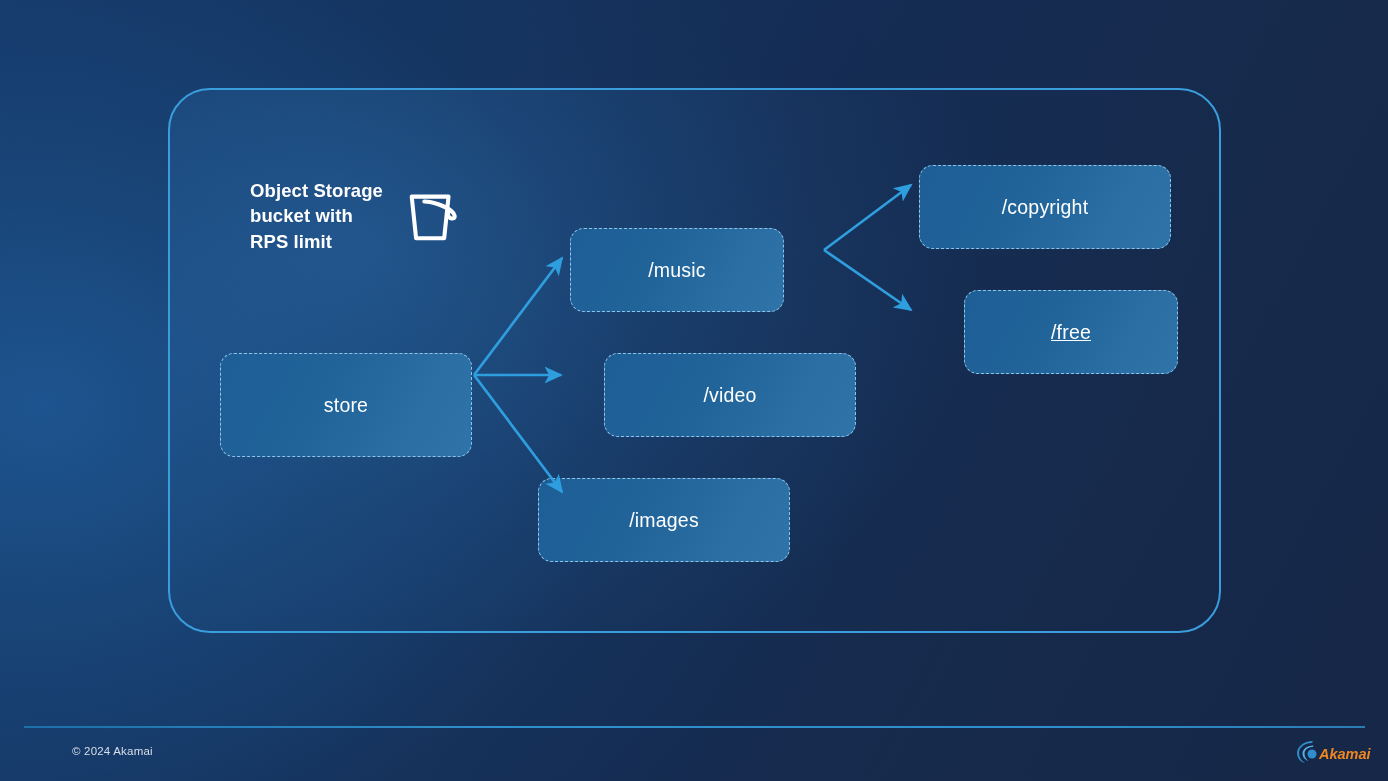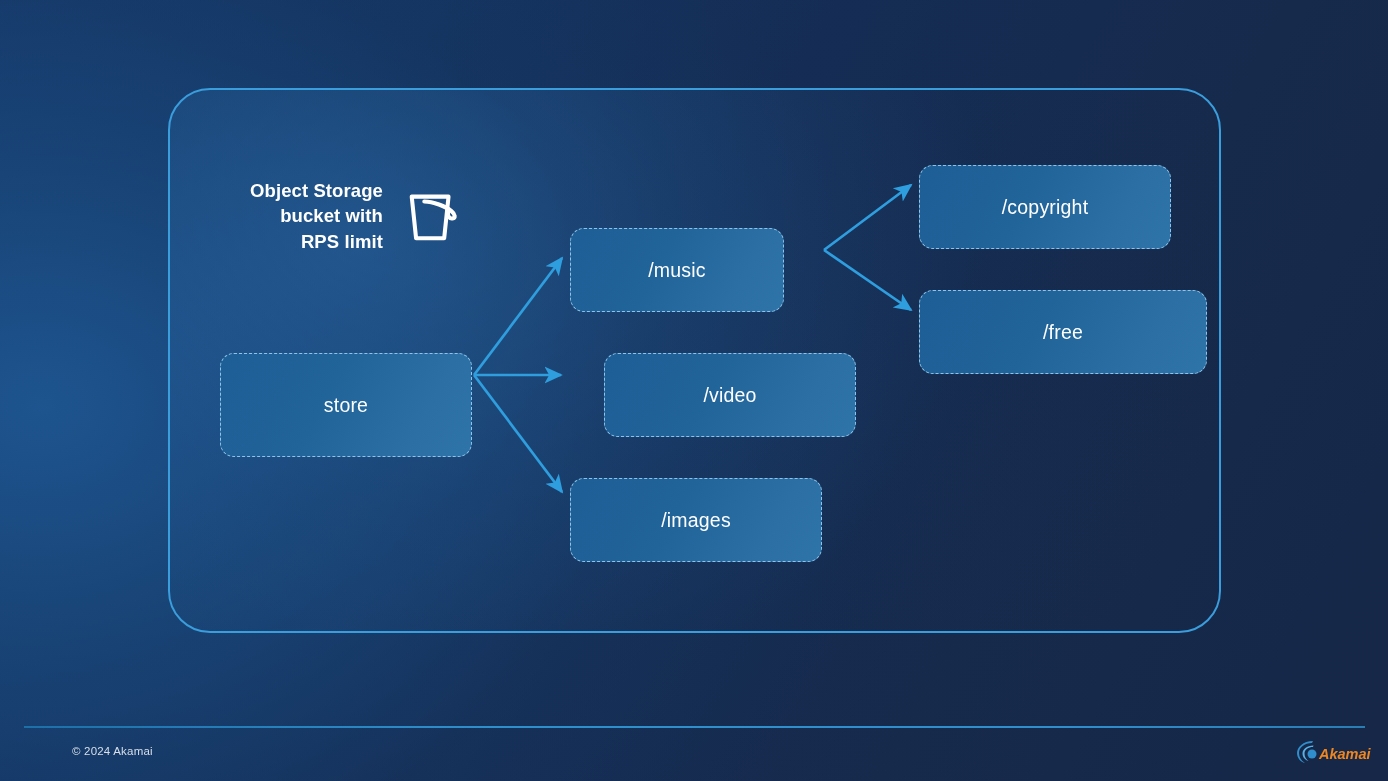--- a/index.html
+++ b/index.html
@@ -57,21 +57,21 @@
     top: 178px;
     display: flex;
     align-items: center;
     gap: 20px;
   }
   .legend-text {
     color: #ffffff;
     font-size: 18.5px;
     font-weight: bold;
     line-height: 1.37;
-    text-align: right;
+    text-align: left;
     white-space: pre-line;
     letter-spacing: 0.1px;
   }
   .bucket-icon {
     width: 62px;
     height: 62px;
     flex: 0 0 auto;
   }
 
   
@@ -87,23 +87,23 @@
     color: #ffffff;
     font-size: 19.5px;
     font-weight: 400;
     letter-spacing: 0.2px;
     margin-top: 20px;
   }
 
   .node-store     { left: 220px; top: 333px; width: 252px; height: 104px; }
   .node-music     { left: 570px; top: 208px; width: 214px; height: 84px; }
   .node-video     { left: 604px; top: 333px; width: 252px; height: 84px; }
-  .node-images    { left: 570px; top: 458px; width: 252px; height: 84px; }
+  .node-images    { left: 538px; top: 458px; width: 252px; height: 84px; }
   .node-copyright { left: 919px; top: 145px; width: 252px; height: 84px; }
-  .node-free      { left: 919px; top: 270px; width: 288px; height: 84px; }
+  .node-free      { left: 964px; top: 270px; width: 214px; height: 84px; text-decoration: underline; }
 
   
   .arrows {
     position: absolute;
     left: 0;
     top: 0;
     width: 1388px;
     height: 781px;
     pointer-events: none;
   }

